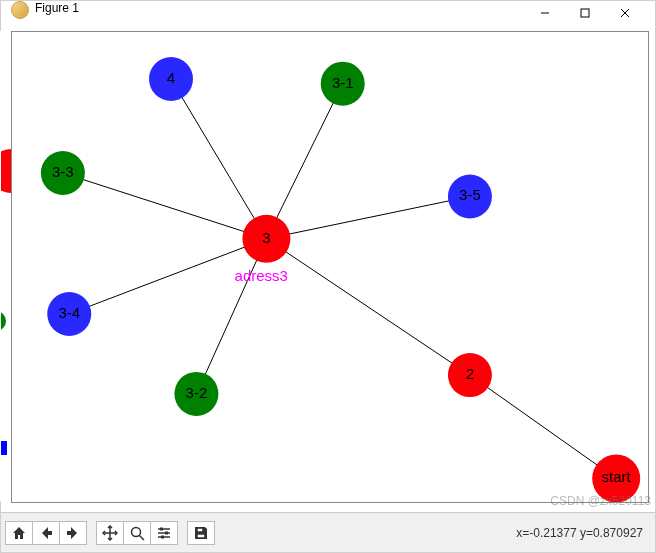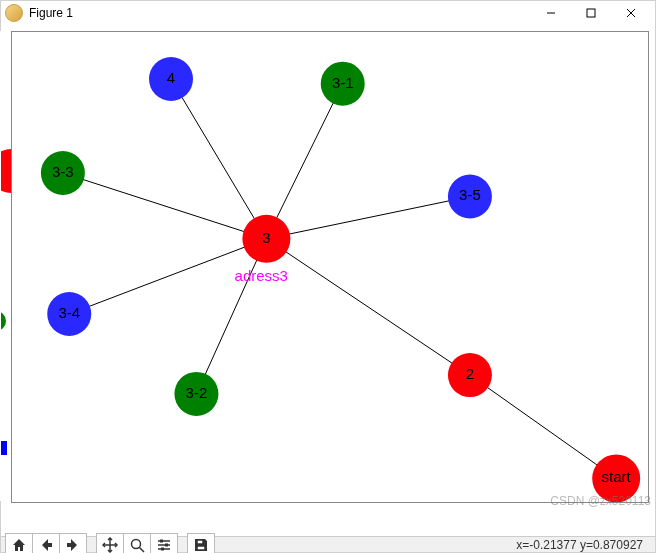--- a/index.html
+++ b/index.html
@@ -1,27 +1,27 @@
 <!DOCTYPE html>
 <html><head>
 <meta charset="utf-8">
 <style>
   html, body { margin:0; padding:0; font-family: Arial, sans-serif; font-size:12px; }
   .window { width:656px; height:553px; background:#fff; position:relative; box-sizing:border-box; border:1px solid #d0d0d0;}
-  .titlebar { height:24px; display:flex; align-items:center; padding:0 4px; background:#fff; }
+  .titlebar { height:24px; display:flex; align-items:flex-start; padding:0 10px; background:#fff; }
   .titlebar .appicon { width:16px; height:16px; border-radius:50%; background:linear-gradient(135deg,#f7d58a,#d8a23a); border:1px solid #bfa24a; margin-right:6px;}
   .titlebar .title { flex:0 0 auto; }
   .titlebar .spacer { flex:1; }
   .winbtn { width:40px; height:24px; display:flex; align-items:center; justify-content:center; }
   .winbtn svg { width:10px; height:10px; stroke:#000; stroke-width:1; fill:none; }
   .plotarea { position:absolute; left:10px; top:30px; width:636px; height:470px; border:1px solid #888; background:#fff; }
   .plot-svg { width:100%; height:100%; display:block; }
   .node-label { font-size:15px; font-family: Arial, sans-serif; text-anchor:middle; dominant-baseline:middle; pointer-events:none;}
   .anno-label { font-size:15px; font-family: Arial, sans-serif; }
-  .footer { position:absolute; left:0; bottom:0; width:100%; height:16px; display:flex; align-items:center; background:#f0f0f0; border-top:1px solid #ccc; padding:0 4px; box-sizing:border-box;}
+  .footer { position:absolute; left:0; bottom:0; width:100%; height:40px; display:flex; align-items:center; background:#f0f0f0; border-top:1px solid #ccc; padding:0 4px; box-sizing:border-box;}
   .toolbar { display:flex; gap:0; }
   .tbtn { width:26px; height:22px; border:1px solid #bbb; background:#fff; display:flex; align-items:center; justify-content:center; margin-right:-1px;}
   .tgap { width:10px; }
   .tbtn svg { width:16px; height:16px; stroke:#333; stroke-width:1.5; fill:none; }
   .tbtn svg .fill { fill:#333; stroke:none; }
   .coords { margin-left:auto; font-size:12px; color:#333; padding-right:8px;}
   .leftstrip { position:absolute; top:30px; left:0; width:10px; height:470px; }
   .leftstrip .redhalf { position:absolute; top:118px; left:-12px; width:44px; height:44px; border-radius:50%; background:#fb0007; }
   .leftstrip .greenbit { position:absolute; top:280px; left:-15px; width:20px; height:20px; border-radius:50%; background:#008000; }
   .leftstrip .bluebit { position:absolute; top:410px; left:-8px; width:14px; height:14px; background:#0000ff; }

